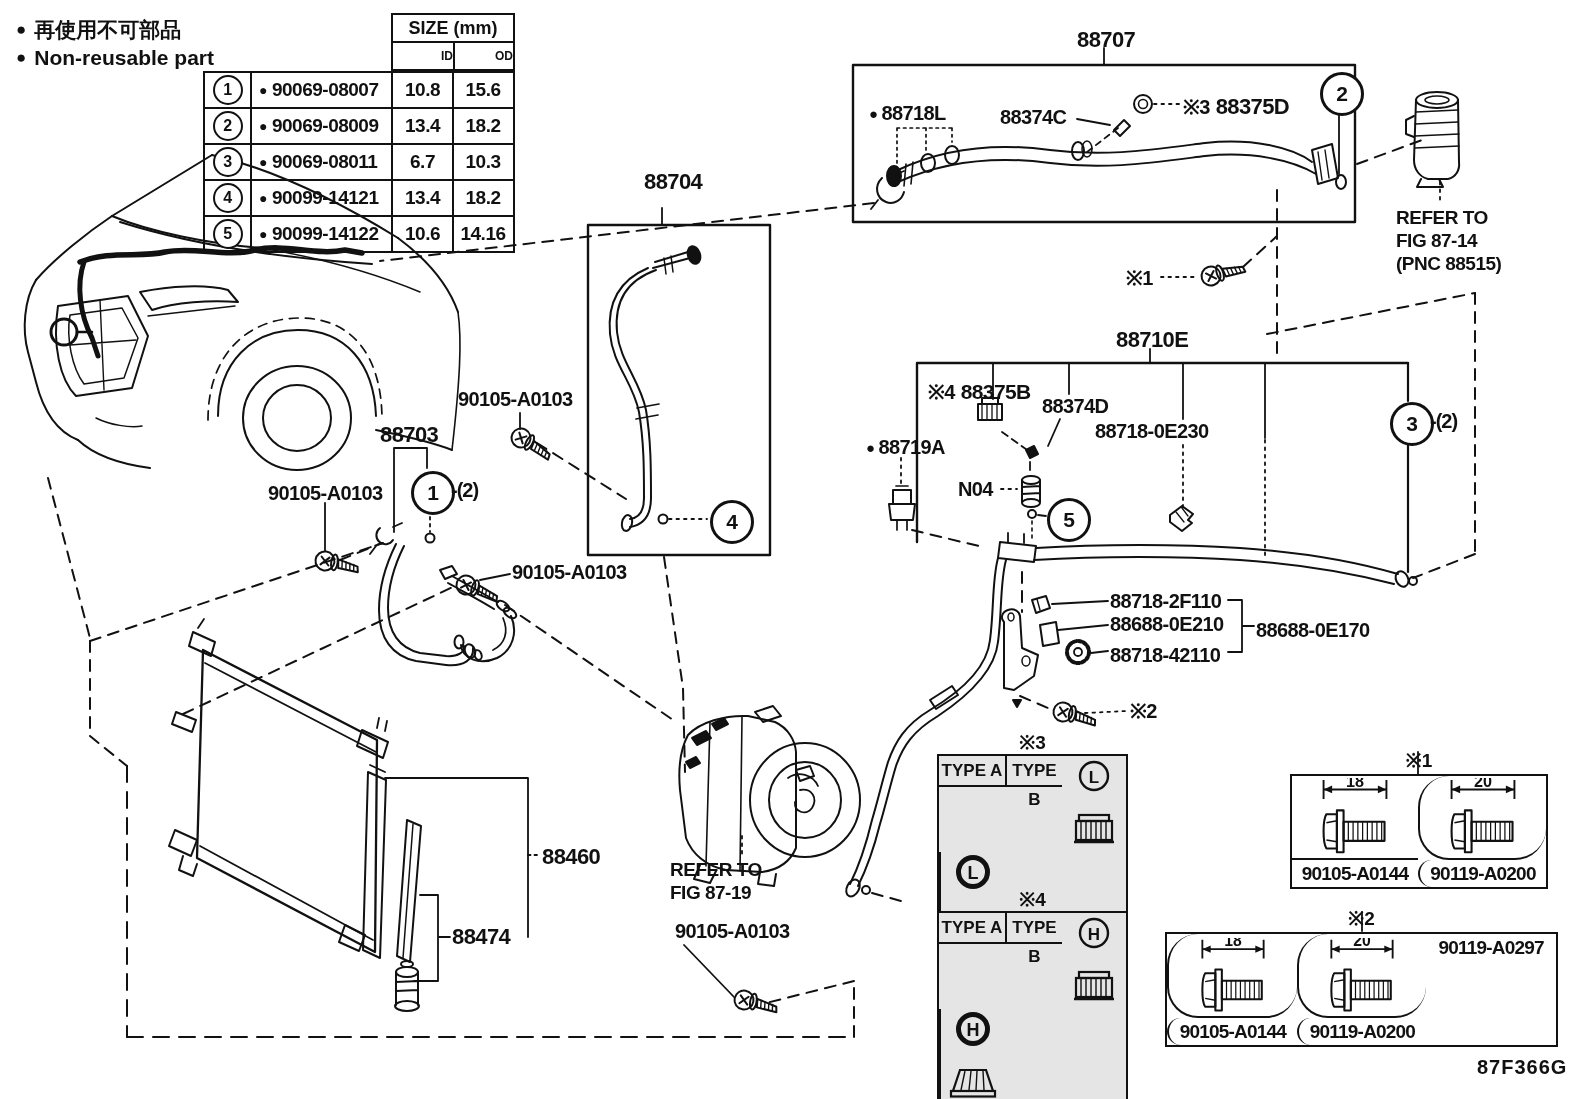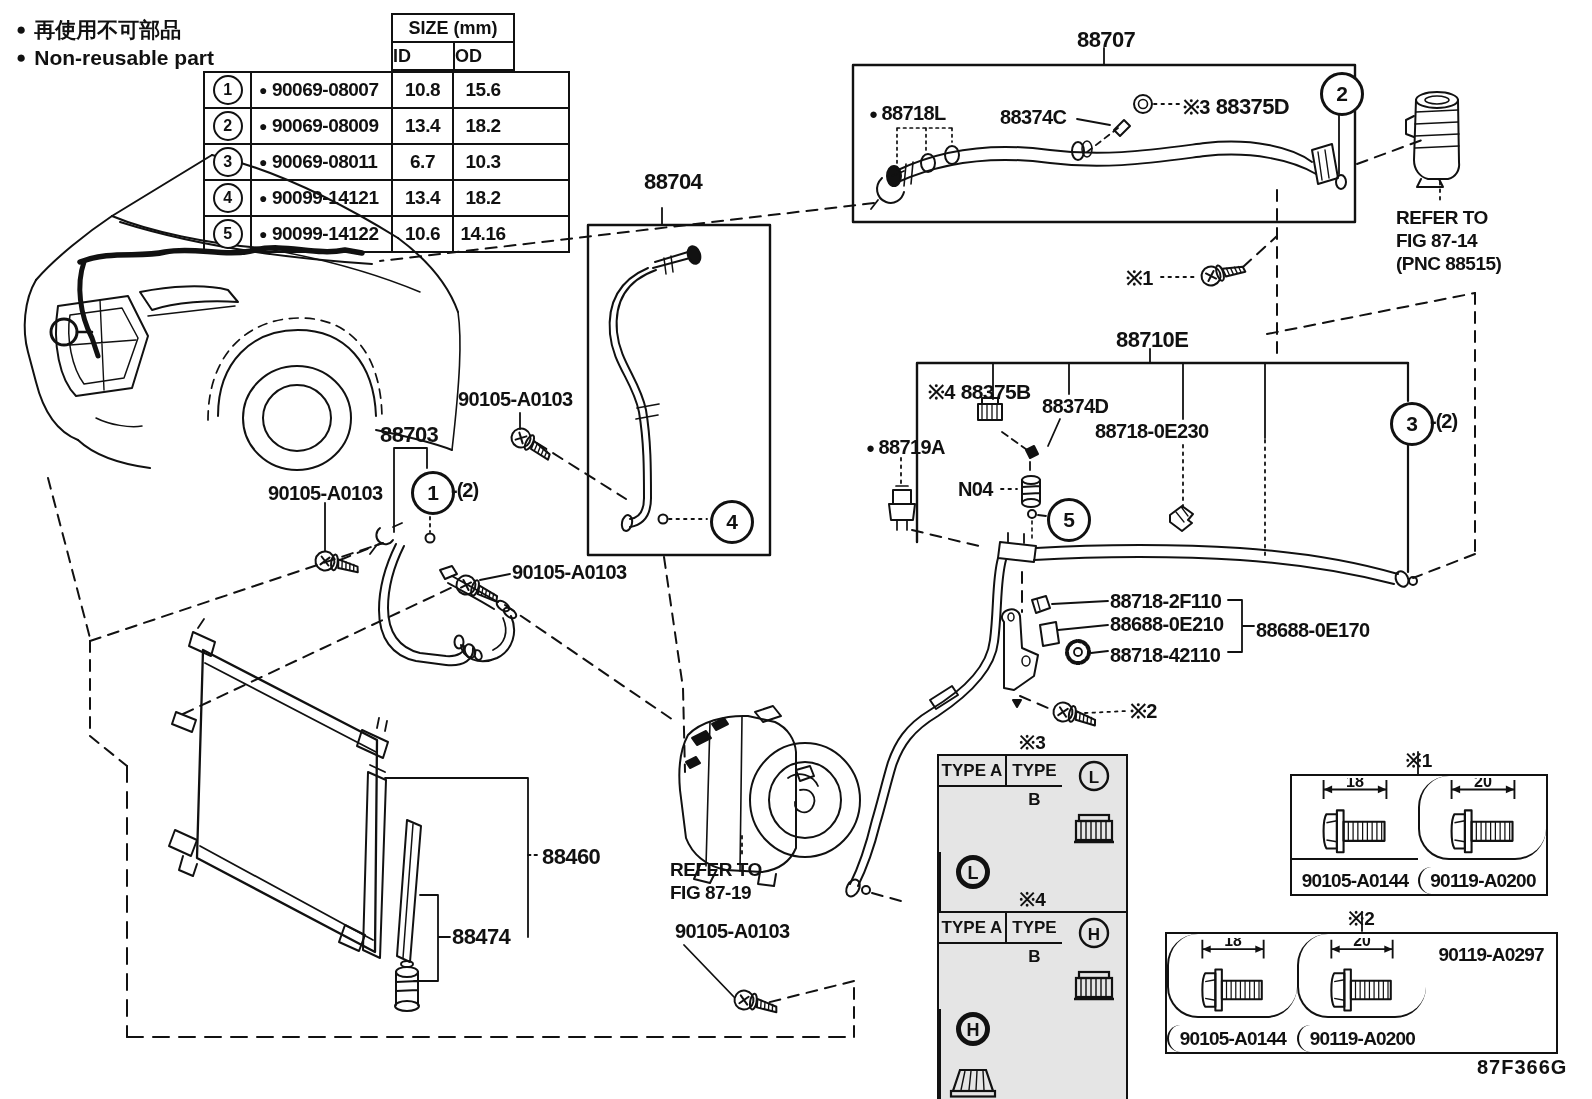--- a/index.html
+++ b/index.html
@@ -10,25 +10,25 @@
   .lbl{position:absolute;font-weight:700;font-size:20px;line-height:1.05;letter-spacing:-0.6px;
        white-space:nowrap;color:#111;}
   .lbl.big{font-size:22px;}
   .lbl .blt{font-size:15px;margin-right:4px;vertical-align:1px;}
   .lbl .ref{margin-right:6px;}
   .refblock{position:absolute;font-weight:700;font-size:19px;line-height:23px;letter-spacing:-0.5px;color:#111;}
   .co{position:absolute;width:38px;height:38px;border:3px solid #111;border-radius:50%;background:#fff;
       display:flex;align-items:center;justify-content:center;font-weight:700;font-size:21px;}
   .co .co-suffix{position:absolute;left:37px;top:5px;font-size:20px;letter-spacing:-1px;white-space:nowrap;}
   
-  .size-table{position:absolute;left:203px;top:13px;width:367px;}
+  .size-table{position:absolute;left:203px;top:13px;width:312px;}
   .st-head{margin-left:188px;width:124px;border:2.5px solid #111;box-sizing:border-box;}
   .st-title{height:26px;border-bottom:2px solid #111;text-align:center;font-weight:700;font-size:18px;line-height:26px;}
   .st-sub{display:grid;grid-template-columns:1fr 1fr;height:26px;}
-  .st-sub div{text-align:left;font-weight:700;font-size:18px;line-height:26px;}
+  .st-sub div{text-align:right;font-weight:700;font-size:12px;line-height:26px;}
   .st-sub div + div{border-left:2px solid #111;}
   .st-body{border:2.5px solid #111;box-sizing:border-box;}
   .st-row{display:grid;grid-template-columns:45px 141px 61px 60px;height:34px;}
   .st-row + .st-row{border-top:2px solid #111;}
   .st-c{display:flex;align-items:center;justify-content:center;font-weight:700;font-size:19px;letter-spacing:-0.5px;}
   .st-c + .st-c{border-left:2px solid #111;}
   .st-part{justify-content:flex-start;padding-left:7px;}
   .st-part .blt{font-size:14px;margin-right:5px;}
   .cnum{width:26px;height:26px;border:2.2px solid #111;border-radius:50%;display:flex;align-items:center;
         justify-content:center;font-size:16px;font-weight:700;background:#fff;}
@@ -45,21 +45,21 @@
   .tt-cell{height:96px;display:flex;align-items:center;justify-content:center;}
   .tt-cell.rgt{border-left:2px solid #111;}
   
   .bolt-table{position:absolute;}
   .bt-ref{position:absolute;top:-27px;left:50%;transform:translateX(-50%);font-weight:700;font-size:19px;}
   .bt-grid{display:grid;border:2.5px solid #111;box-sizing:border-box;background:#fff;}
   .bt-grid.cols2{grid-template-columns:1fr 1fr;}
   .bt-grid.cols3{grid-template-columns:1fr 1fr 1fr;}
   .bt-cell{height:82px;display:flex;align-items:flex-end;justify-content:center;border-bottom:2px solid #111;}
   .bt-cell.bl, .bt-label.bl{border-left:2px solid #111;border-radius:31px;}
-  .bt-label{height:27px;text-align:center;font-weight:700;font-size:19px;letter-spacing:-0.8px;line-height:27px;margin-top:7px;}
+  .bt-label{height:27px;text-align:center;font-weight:700;font-size:19px;letter-spacing:-0.8px;line-height:27px;}
   .figcode{position:absolute;font-weight:700;font-size:20px;letter-spacing:1px;}
 </style>
 </head>
 <body>
 
 <div id="canvas">
 
 <svg width="0" height="0" style="position:absolute" aria-hidden="true">
   <defs>
     <g id="screw-icon" stroke="#111" fill="none" stroke-width="2" stroke-linecap="round">

